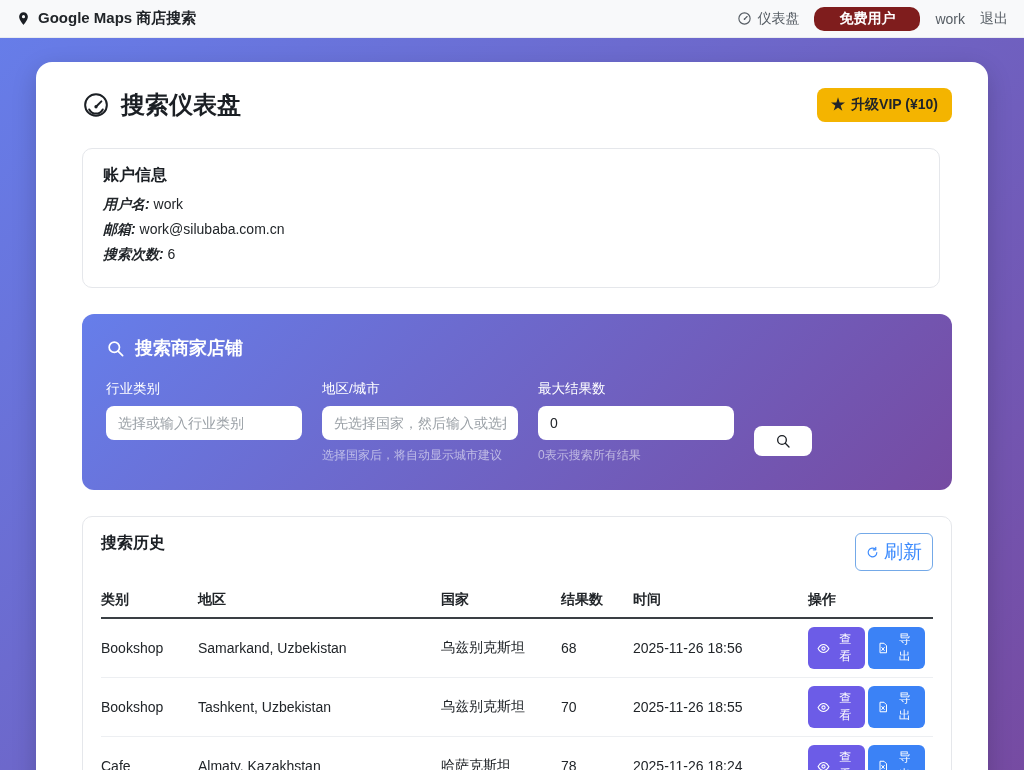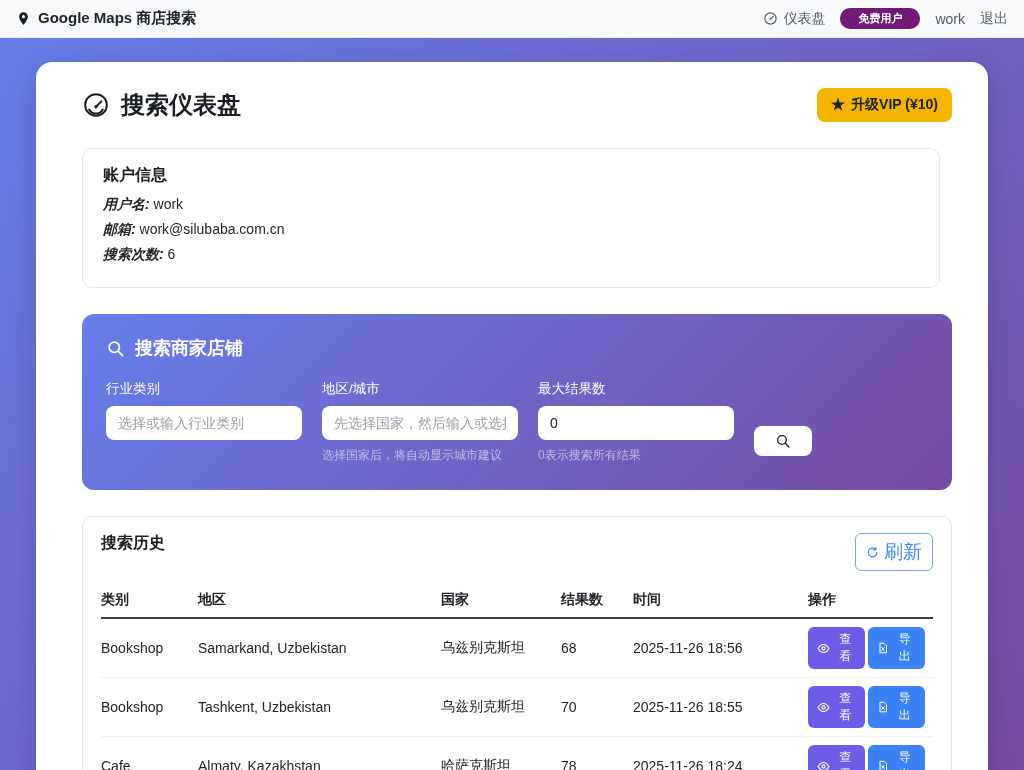--- a/index.html
+++ b/index.html
@@ -12,22 +12,22 @@
   
   .navbar {
     height:38px; background:#f8f9fa; border-bottom:1px solid #e9ecef;
     display:flex; align-items:center; justify-content:space-between;
     padding:0 16px;
   }
   .nav-brand { display:flex; align-items:center; gap:7px; font-size:15px; font-weight:600; color:#212529; }
   .nav-right { display:flex; align-items:center; gap:15px; font-size:14px; color:#555c63; }
   .nav-link { display:flex; align-items:center; gap:5px; color:#555c63; cursor:pointer; }
   .badge-free {
-    background:#701a75; color:#fff; font-size:11px; font-weight:700;
-    padding:3px 18px; border-radius:10px;
+    background:#7f1d1d; color:#fff; font-size:14px; font-weight:700;
+    padding:3px 25px; border-radius:10px;
   }
   .icon { display:inline-flex; align-items:center; justify-content:center; }
   
   .page { padding:24px 36px; }
   .main-card {
     background:#fff; border-radius:16px; box-shadow:0 8px 24px rgba(0,0,0,.18);
     padding:26px 24px; min-height:720px;
   }
   .page-header { display:flex; align-items:center; justify-content:space-between; margin-bottom:26px; padding:0 12px 0 22px;gap:12px; }
   .page-title { display:flex; align-items:center; gap:11px; font-size:24px; font-weight:700; color:#1b1f24; }

